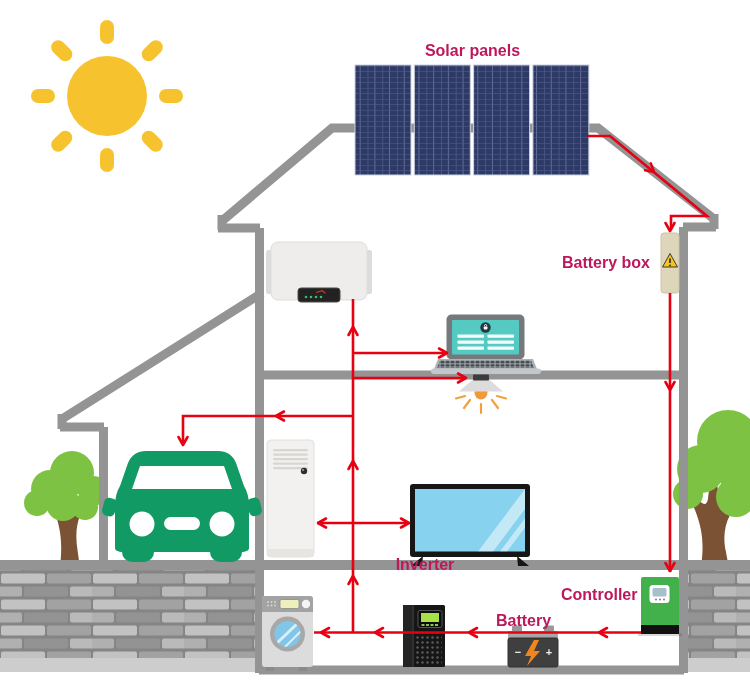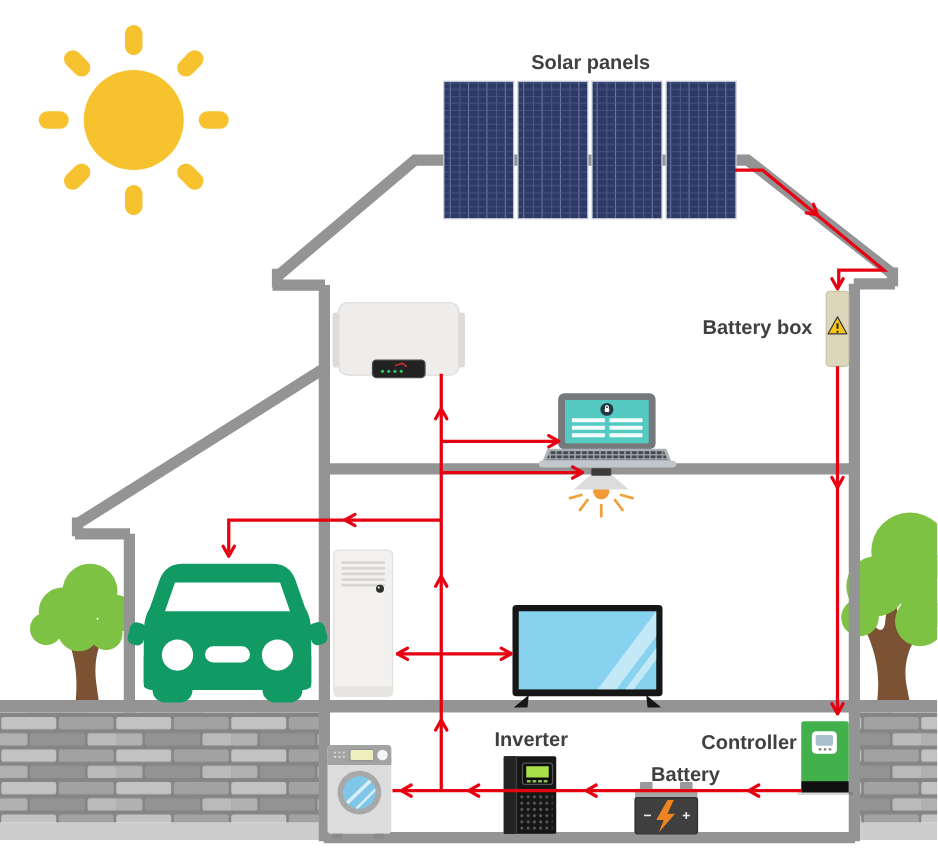--- a/index.html
+++ b/index.html
@@ -1,19 +1,19 @@
 <!DOCTYPE html>
 <html style="--wire-red: #e60012; --structure-gray: #949494; --sun-yellow: #f6c22e; --panel-navy: #2e3a66; --car-green: #119a64; --tree-green: #7dc242; --trunk-brown: #7b5233; --controller-green: #43b14b; --combiner-tan: #ddd6ba; --warning-yellow: #f5c518; --tv-screen-blue: #86d2ef; --lamp-orange: #f29a38; --laptop-teal: #54cac3; --inverter-lcd-green: #a8e04a; --battery-bolt-orange: #f08420; --washer-drum-blue: #7fc6e8;"><head>
 <meta charset="utf-8">
 <style>
   html,body{margin:0;padding:0;background:#fff;}
   .stage{position:relative;width:750px;height:687px;background:#fff;overflow:hidden;
          font-family:"Liberation Sans",sans-serif;}
   .stage svg{position:absolute;left:0;top:0;}
-  .lbl{position:absolute;font-size:16px;font-weight:600;color:#404040;
+  .lbl{position:absolute;font-size:16px;font-weight:600;color:#be185d;
        font-family:"Liberation Sans",sans-serif;white-space:nowrap;}
   .wire{stroke:var(--wire-red,#e60012);stroke-width:2.6;fill:none;}
   .arrow{stroke:var(--wire-red,#e60012);stroke-width:2.6;fill:none;
          stroke-linecap:round;stroke-linejoin:round;}
   .struct{stroke:var(--structure-gray,#949494);fill:none;}
   .batsym{font:700 11px "Liberation Sans",sans-serif;fill:#ededed;}
 </style>
 </head>
 <body>
 
@@ -293,16 +293,16 @@
       <path class="arrow" transform="translate(353,327) rotate(-90)" d="M-8,-4.5 L0,0 L-8,4.5"></path>
       <path class="arrow" transform="translate(353,461) rotate(-90)" d="M-8,-4.5 L0,0 L-8,4.5"></path>
       <path class="arrow" transform="translate(353,576) rotate(-90)" d="M-8,-4.5 L0,0 L-8,4.5"></path>
       <path class="arrow" transform="translate(654,172) rotate(40)" d="M-8,-4.5 L0,0 L-8,4.5"></path>
     </g>
   </g>
 </svg>
 
   <div class="lbl" style="left:355px;top:42px;width:235px;text-align:center;">Solar panels</div>
   <div class="lbl" style="left:500px;top:254px;width:150px;text-align:right;">Battery box</div>
-  <div class="lbl" style="left:385px;top:584px;width:80px;text-align:center;">Inverter</div>
-  <div class="lbl" style="left:496px;top:612px;width:80px;text-align:right;">Battery</div>
+  <div class="lbl" style="left:385px;top:556px;width:80px;text-align:center;">Inverter</div>
+  <div class="lbl" style="left:496px;top:612px;width:80px;text-align:left;">Battery</div>
   <div class="lbl" style="left:561px;top:586px;width:85px;text-align:left;">Controller</div>
 </div>
 
 </body></html>

